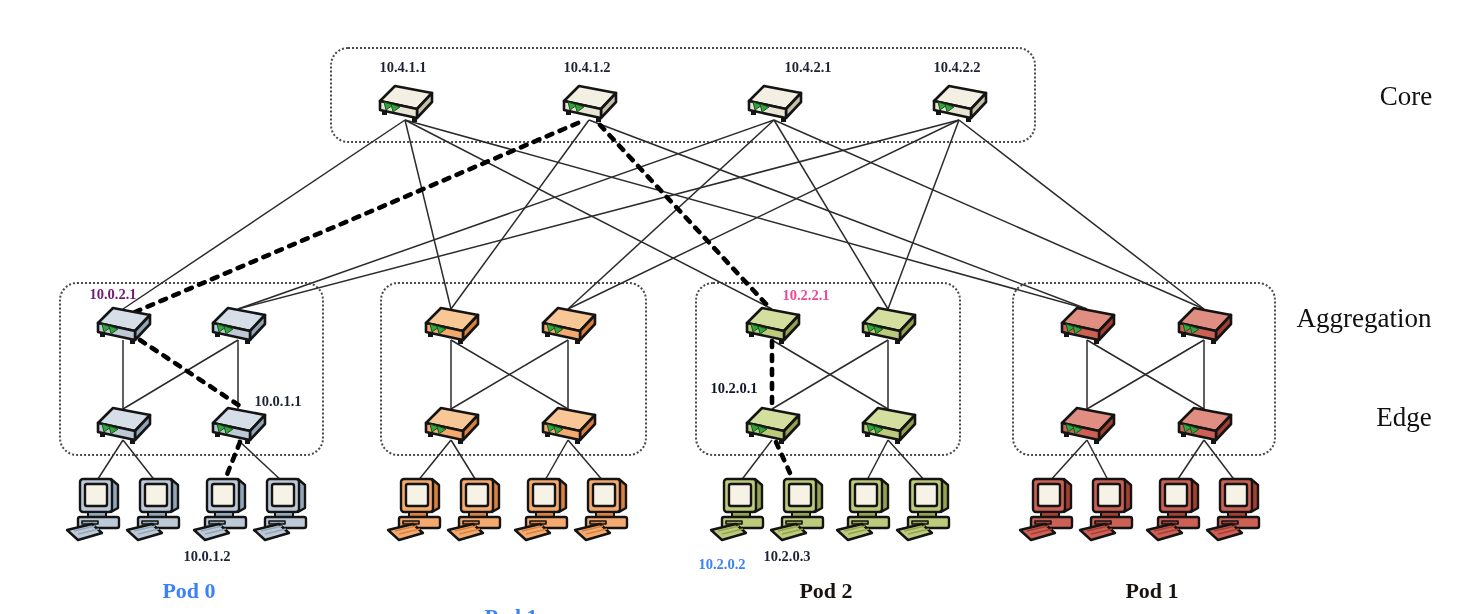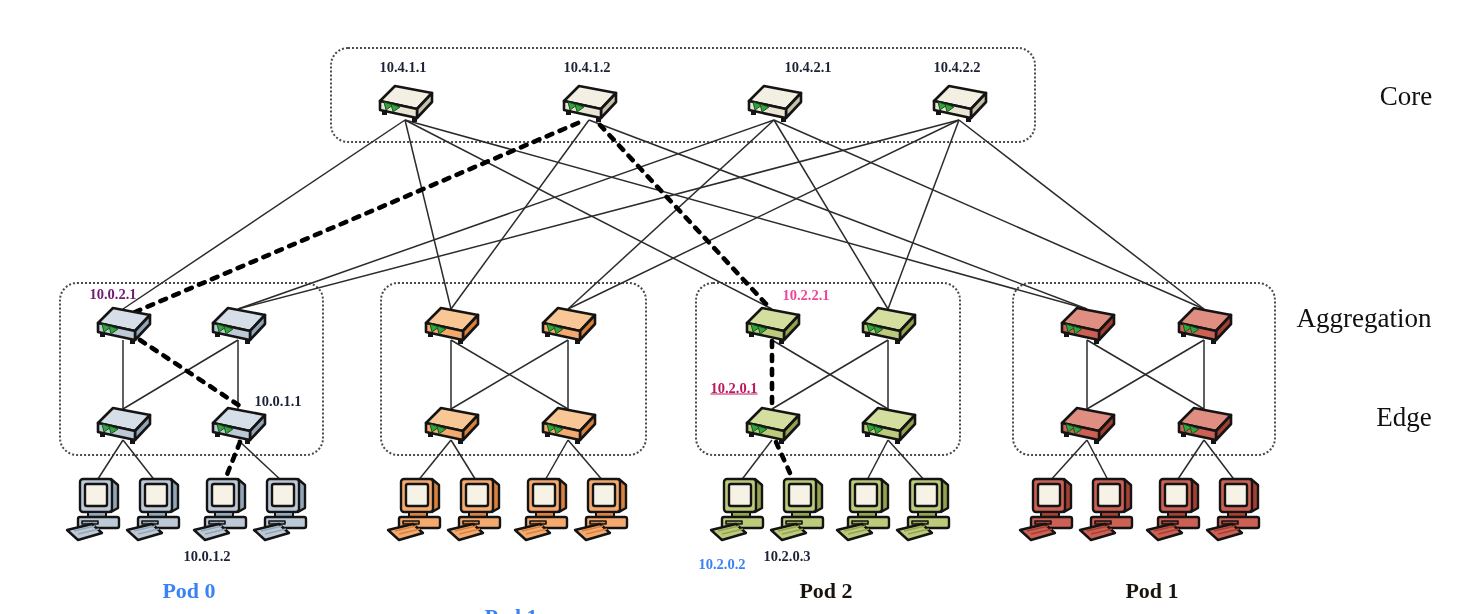--- a/index.html
+++ b/index.html
@@ -414,21 +414,21 @@
       <rect x="20" y="8" width="22" height="22" rx="2" fill="#f6f2e6"></rect>
       <rect x="23" y="36" width="18" height="5" fill="#93a34e" stroke-width="2"></rect>
       <rect x="13" y="41" width="41" height="11" rx="2" fill="#bcca7c"></rect>
       <rect x="17" y="45" width="16" height="3" fill="#93a34e" stroke-width="1.6"></rect>
       <polygon points="2,54 27,48 37,57 13,64" fill="#bcca7c"></polygon>
     </g>
     <line x1="9" y1="55" x2="30" y2="50" stroke="#93a34e" stroke-width="1.5"></line>
     <line x1="13" y1="58" x2="34" y2="53" stroke="#93a34e" stroke-width="1.5"></line>
   </svg></div>
     <div class="lbl ip" style="left: 806px; top: 295px; color: #ec4899;">10.2.2.1</div>
-    <div class="lbl ip" style="left: 734px; top: 388px; color: #be185d; text-decoration: underline;">10.2.0.1</div>
+    <div class="lbl ip" style="left: 734px; top: 388px; color: #0f172a;">10.2.0.1</div>
     <div class="lbl ip" style="left: 722px; top: 564px; color: #3b82f6;">10.2.0.2</div>
     <div class="lbl ip" style="left: 787px; top: 556px; color: rgb(28, 35, 54);">10.2.0.3</div>
     <div class="lbl pod-name" style="left: 826px; top: 591px; color: rgb(25, 19, 14);">Pod 2</div>
     <div class="node" style="left: 1054px; top: 301px;"><svg width="66" height="48" viewBox="0 0 66 48">
     <g stroke="#141414" stroke-width="2.6" stroke-linejoin="round">
       <polygon points="8,22 23,7 60,14 45,30" fill="#e08d82"></polygon>
       <polygon points="45,30 60,14 60,23 45,39" fill="#a53f33"></polygon>
       <polygon points="8,22 45,30 45,39 8,31" fill="#cd6054"></polygon>
     </g>
     <polygon points="12,23 21,26 14,31" fill="#35a33c" stroke="#14511f" stroke-width="1"></polygon>

